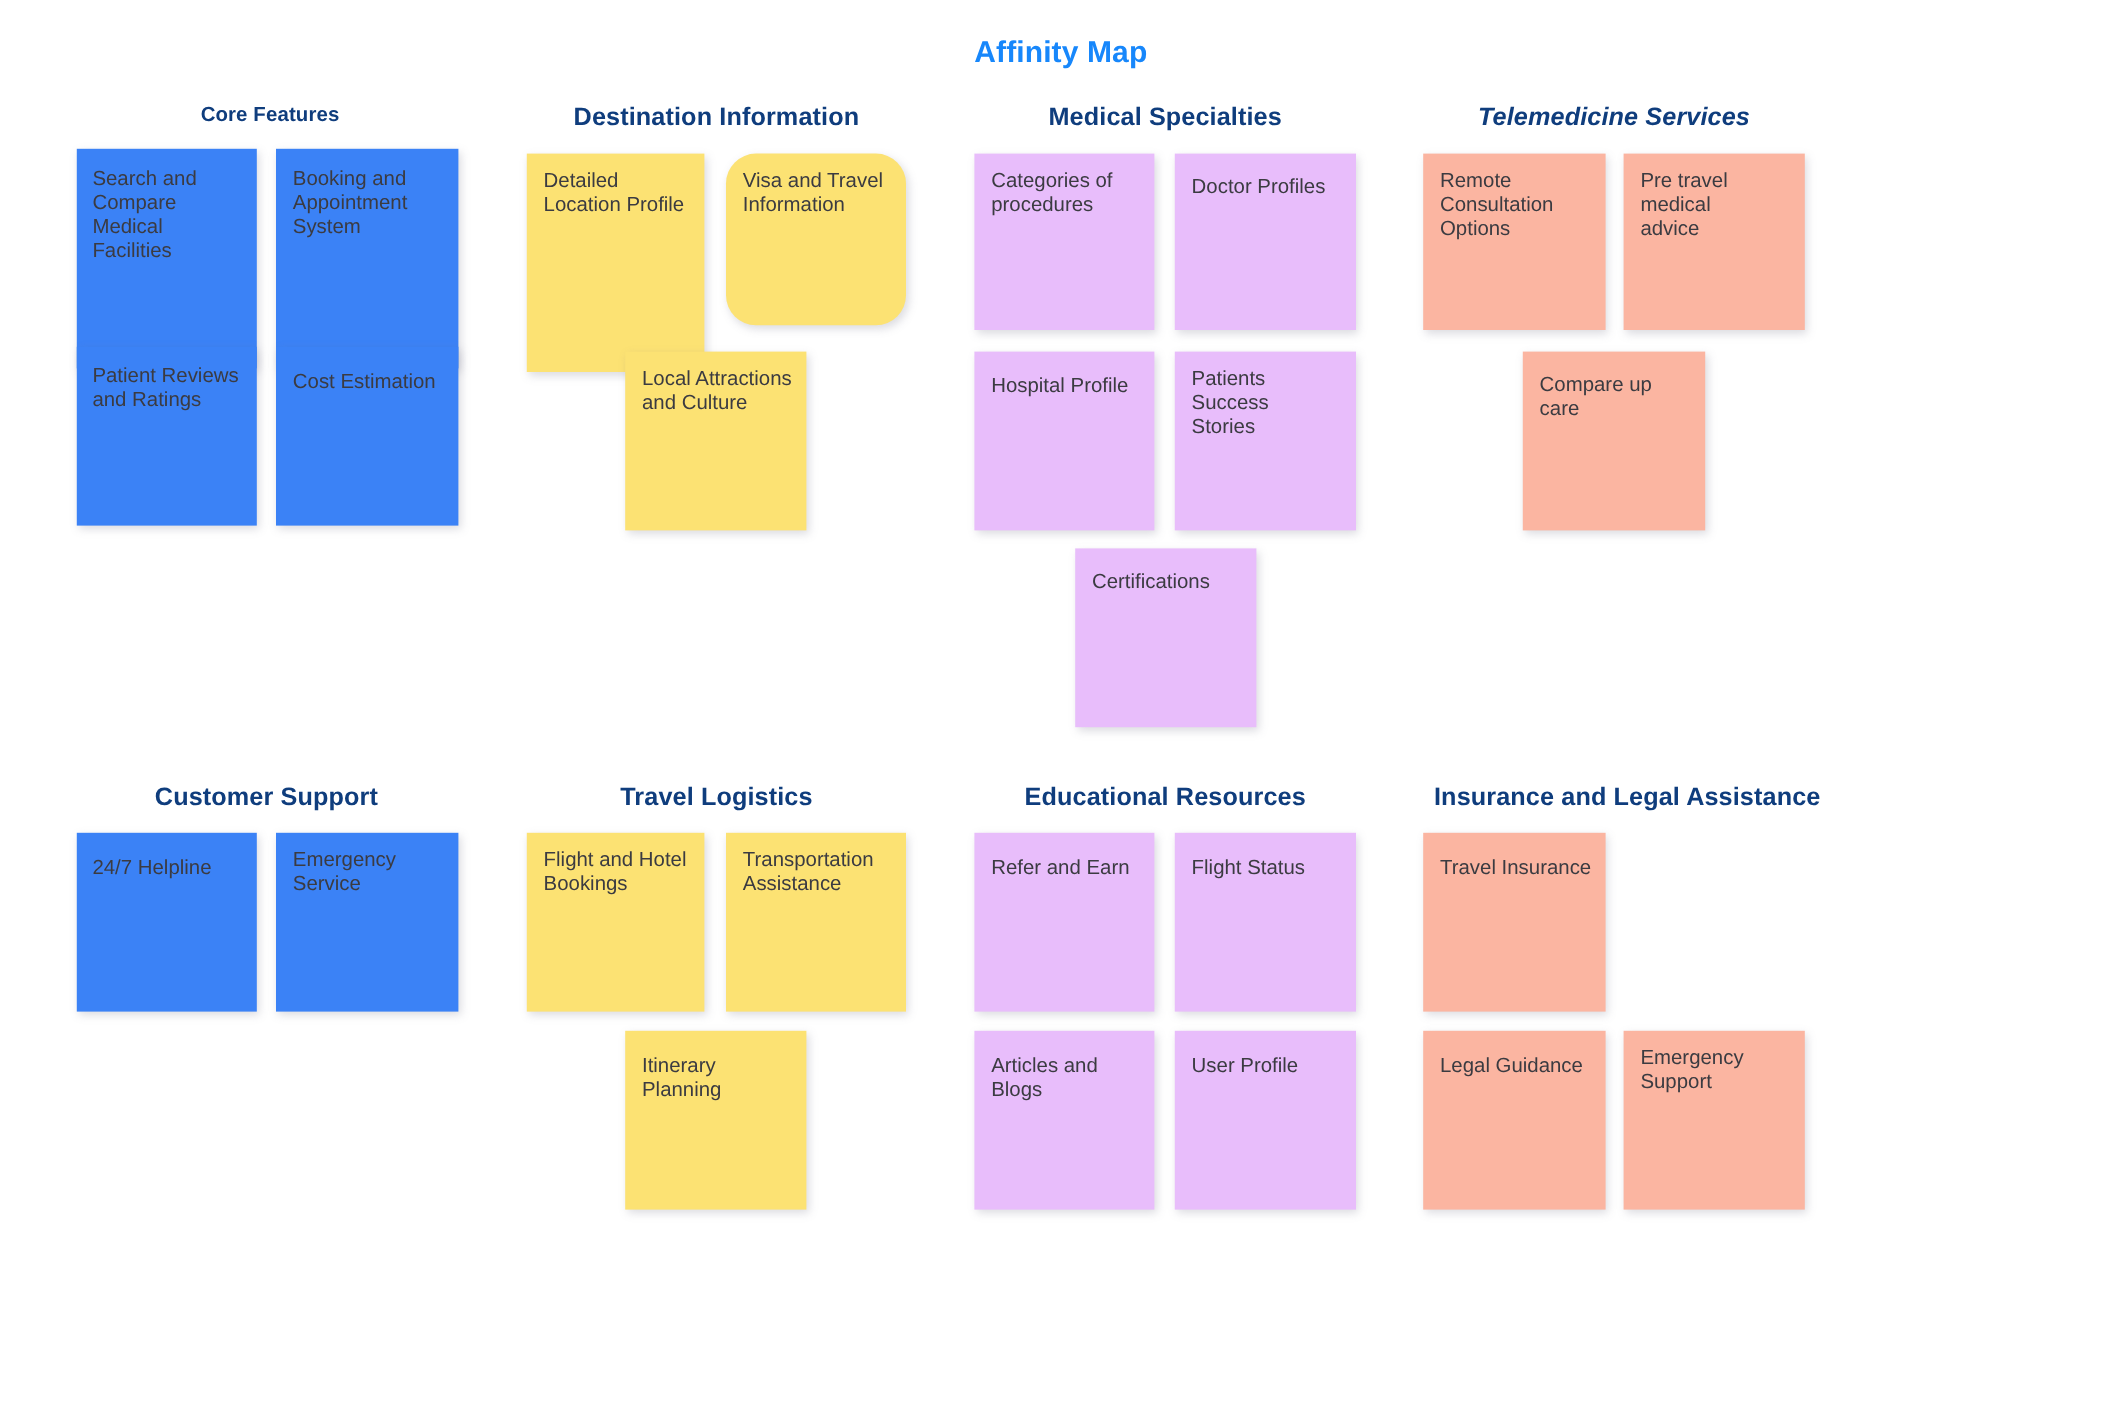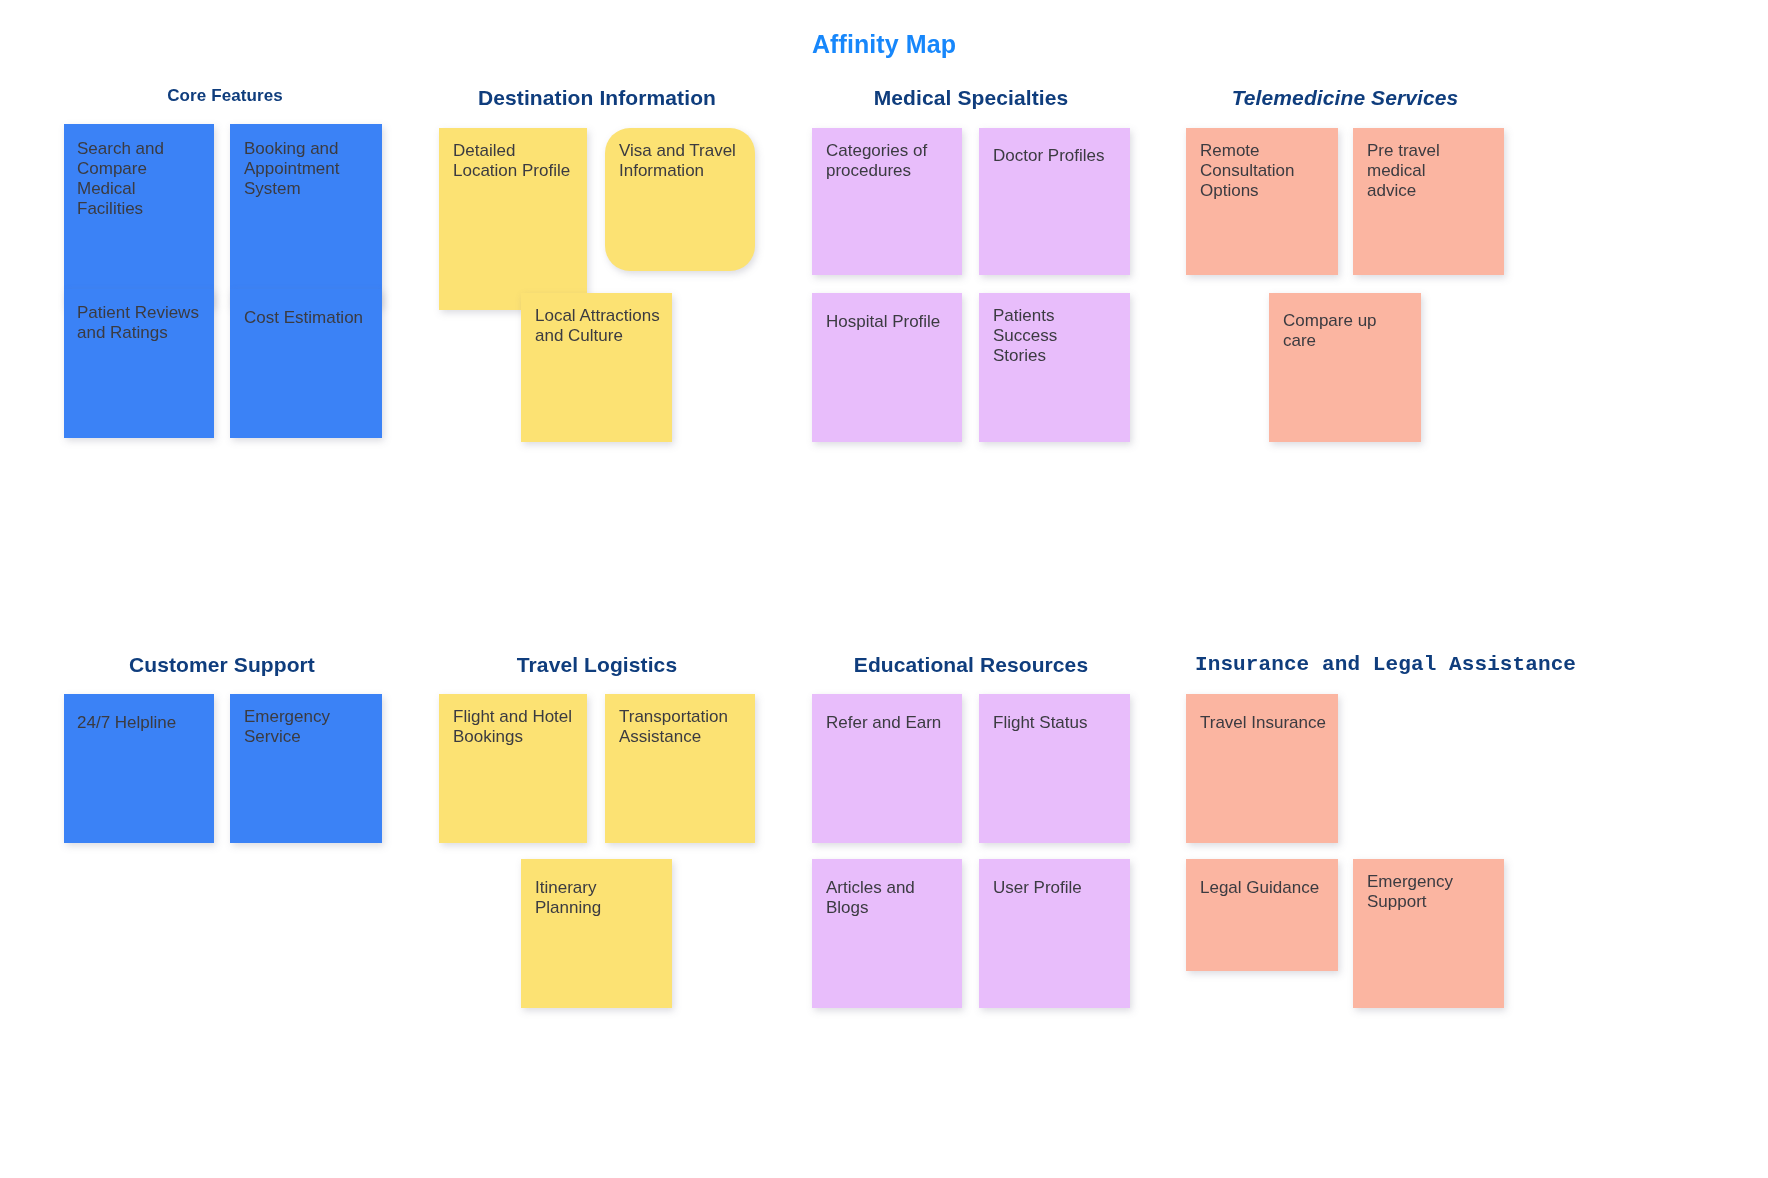--- a/index.html
+++ b/index.html
@@ -124,20 +124,23 @@
 
   <div class="note c-purple" style="left:812px; top:293px; width:150px; height:149px; padding:19px 12px 0 14px;">
     <span class="note-text">Hospital Profile</span>
   </div>
 
   <div class="note c-purple" style="left:979px; top:293px; width:151px; height:149px; padding:13px 12px 0 14px;">
     <span class="note-text">Patients Success
 Stories</span>
   </div>
 
+  <div class="note c-purple" style="left:896px; top:457px; width:151px; height:149px; padding:18px 12px 0 14px;">
+    <span class="note-text">Certifications</span>
+  </div>
 
   <div class="group-title" style="left:1195px; top:86px; width:300px; font-size:21px;font-style:italic;">Telemedicine Services</div>
 
   <div class="note c-salmon" style="left:1186px; top:128px; width:152px; height:147px; padding:13px 12px 0 14px;">
     <span class="note-text">Remote
 Consultation
 Options</span>
   </div>
 
   <div class="note c-salmon" style="left:1353px; top:128px; width:151px; height:147px; padding:13px 10px 0 14px;">
@@ -187,28 +190,28 @@
   </div>
 
   <div class="note c-purple" style="left:812px; top:859px; width:150px; height:149px; padding:19px 10px 0 14px;">
     <span class="note-text">Articles and Blogs</span>
   </div>
 
   <div class="note c-purple" style="left:979px; top:859px; width:151px; height:149px; padding:19px 12px 0 14px;">
     <span class="note-text">User Profile</span>
   </div>
 
-  <div class="group-title" style="left:1195px; top:653px; width:300px; font-size:21px;font-family:Liberation Mono, monospace;">Insurance and Legal Assistance</div>
+  <div class="group-title" style="left:1195px; top:653px; width:300px; font-size:21px;">Insurance and Legal Assistance</div>
 
   <div class="note c-salmon" style="left:1186px; top:694px; width:152px; height:149px; padding:19px 10px 0 14px;">
     <span class="note-text">Travel Insurance</span>
   </div>
 
 
-  <div class="note c-salmon" style="left:1186px; top:859px; width:152px; height:112px; padding:19px 10px 0 14px;">
+  <div class="note c-salmon" style="left:1186px; top:859px; width:152px; height:149px; padding:19px 10px 0 14px;">
     <span class="note-text">Legal Guidance</span>
   </div>
 
   <div class="note c-salmon" style="left:1353px; top:859px; width:151px; height:149px; padding:13px 10px 0 14px;">
     <span class="note-text">Emergency
 Support</span>
   </div>
 
 </div>
 

